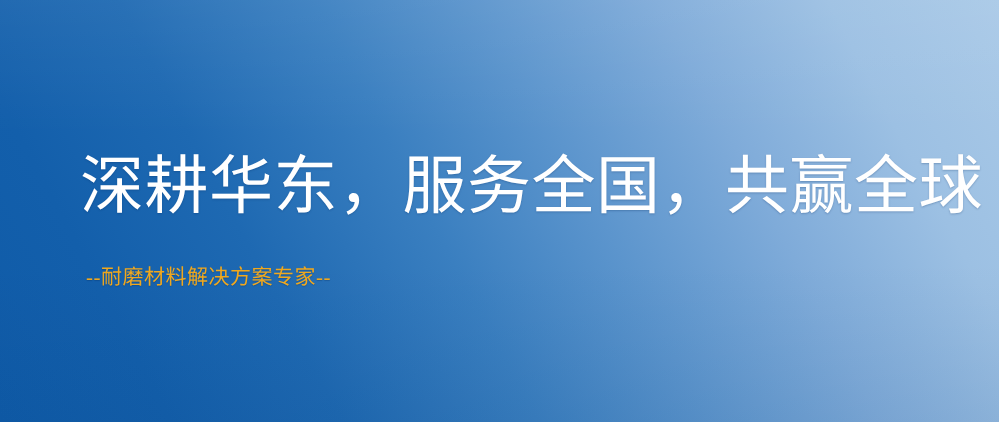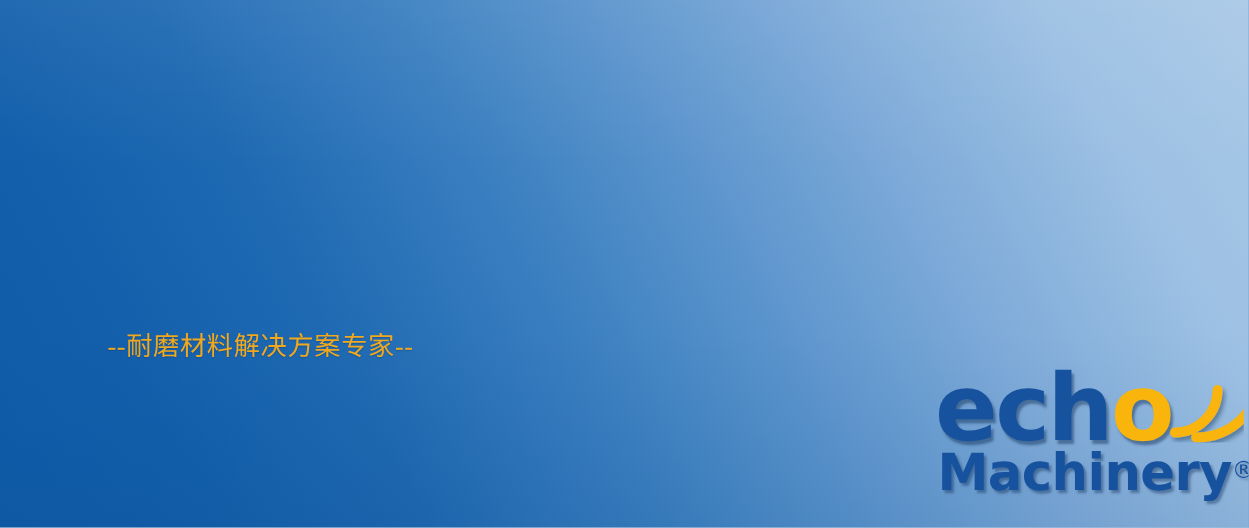--- a/index.html
+++ b/index.html
@@ -140,44 +140,18 @@
     letter-spacing: 0;
   }
 </style>
 </head>
 <body>
 
 <div id="banner">
 
   <div id="banner-shade"></div>
 
+  <div id="headline">深耕华东，服务全国，共赢全球</div>
 
   <div id="subtitle">--耐磨材料解决方案专家--</div>
 
-  <div id="logo">
-
-    <div id="logo-wordmark">
-
-      <div class="logo-echo-text">
-        <span class="logo-ech">ech</span><span class="logo-o">o</span>
-      </div>
-
-      <svg id="logo-waves" viewBox="0 0 64 62">
-        <defs>
-          <filter id="wave-shadow" x="-35%" y="-35%" width="190%" height="190%">
-            <feDropShadow dx="2" dy="3" stdDeviation="1.6" flood-color="#002246" flood-opacity="0.40"></feDropShadow>
-          </filter>
-        </defs>
-        <g fill="none" stroke="#f9b50b" stroke-linecap="round" filter="url(#wave-shadow)">
-          <path d="M 9 54 A 34 34 0 0 0 43 20" stroke-width="8"></path>
-          <path d="M 26 58 A 52 52 0 0 0 78 6" stroke-width="8"></path>
-        </g>
-      </svg>
-
-    </div>
-
-    <div id="logo-machinery">
-      <span>Machinery</span><span id="logo-reg">®</span>
-    </div>
-
-  </div>
 
 </div>
 
 </body></html>

